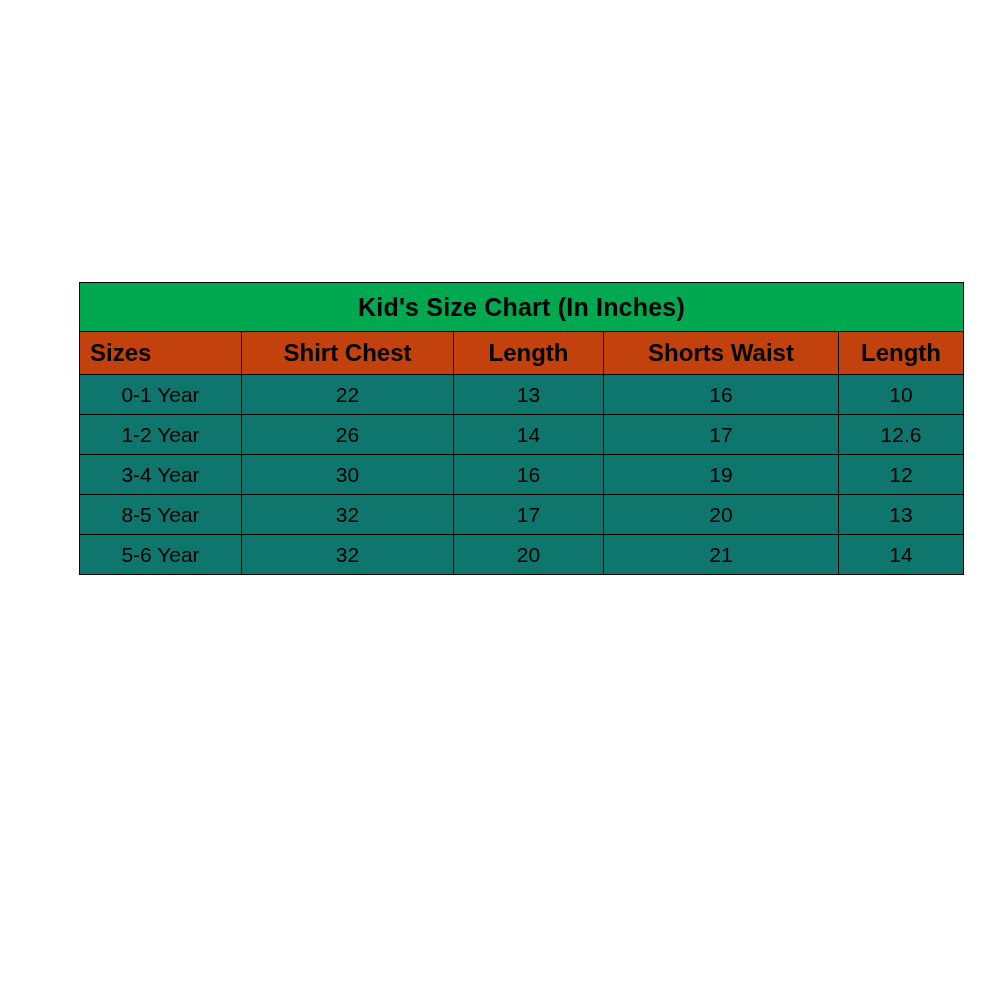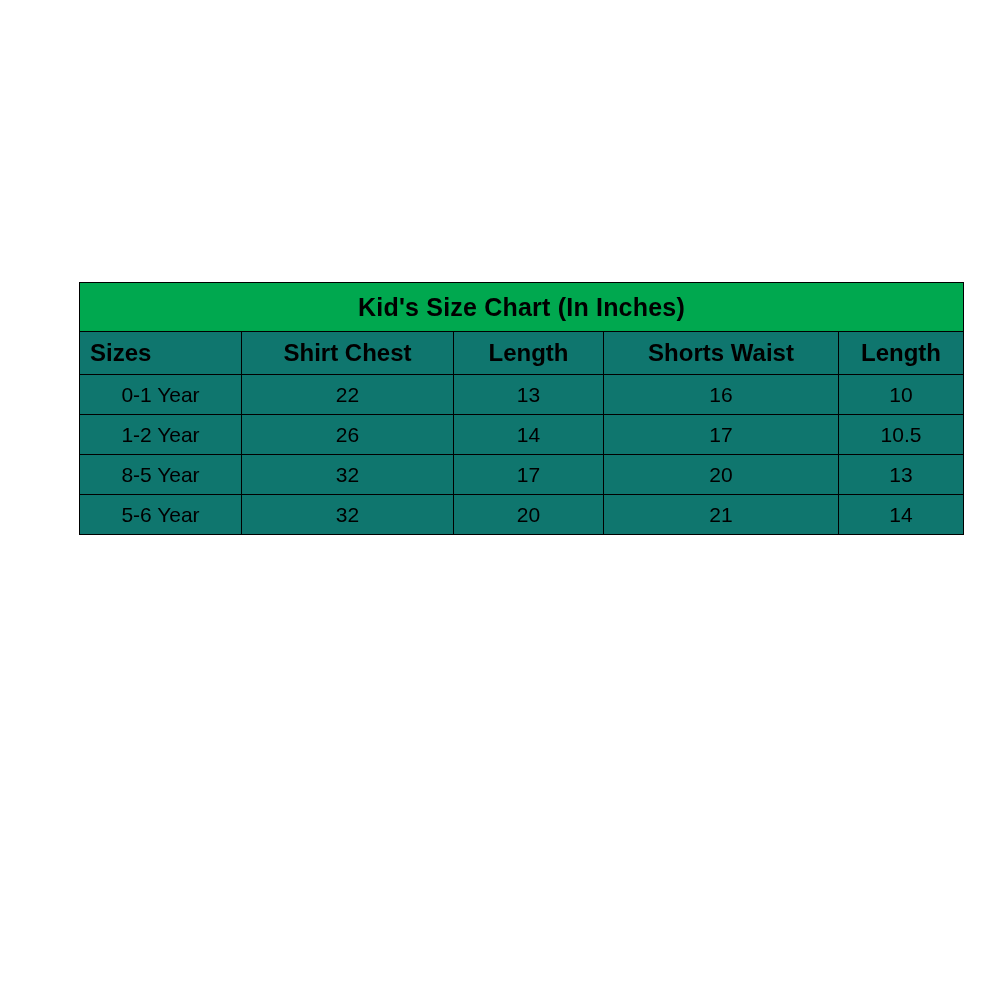--- a/index.html
+++ b/index.html
@@ -43,21 +43,21 @@
     background: #00a84f;
     color: #000000;
     font-weight: bold;
     font-size: 25px;
     height: 48px;
     letter-spacing: 0.2px;
   }
 
   
   tr.header-row td {
-    background: #0f766e;
+    background: #c2410c;
     font-weight: bold;
     font-size: 24px;
     height: 42px;
   }
   tr.header-row td.left-cell {
     text-align: left;
     padding-left: 10px;
   }
 
   
@@ -104,21 +104,28 @@
         <td>22</td>
         <td>13</td>
         <td>16</td>
         <td>10</td>
       </tr>
       <tr class="data-row">
         <td>1-2 Year</td>
         <td>26</td>
         <td>14</td>
         <td>17</td>
-        <td>10.5</td>
+        <td>12.6</td>
+      </tr>
+      <tr class="data-row">
+        <td>3-4 Year</td>
+        <td>30</td>
+        <td>16</td>
+        <td>19</td>
+        <td>12</td>
       </tr>
       <tr class="data-row">
         <td>8-5 Year</td>
         <td>32</td>
         <td>17</td>
         <td>20</td>
         <td>13</td>
       </tr>
       <tr class="data-row">
         <td>5-6 Year</td>

